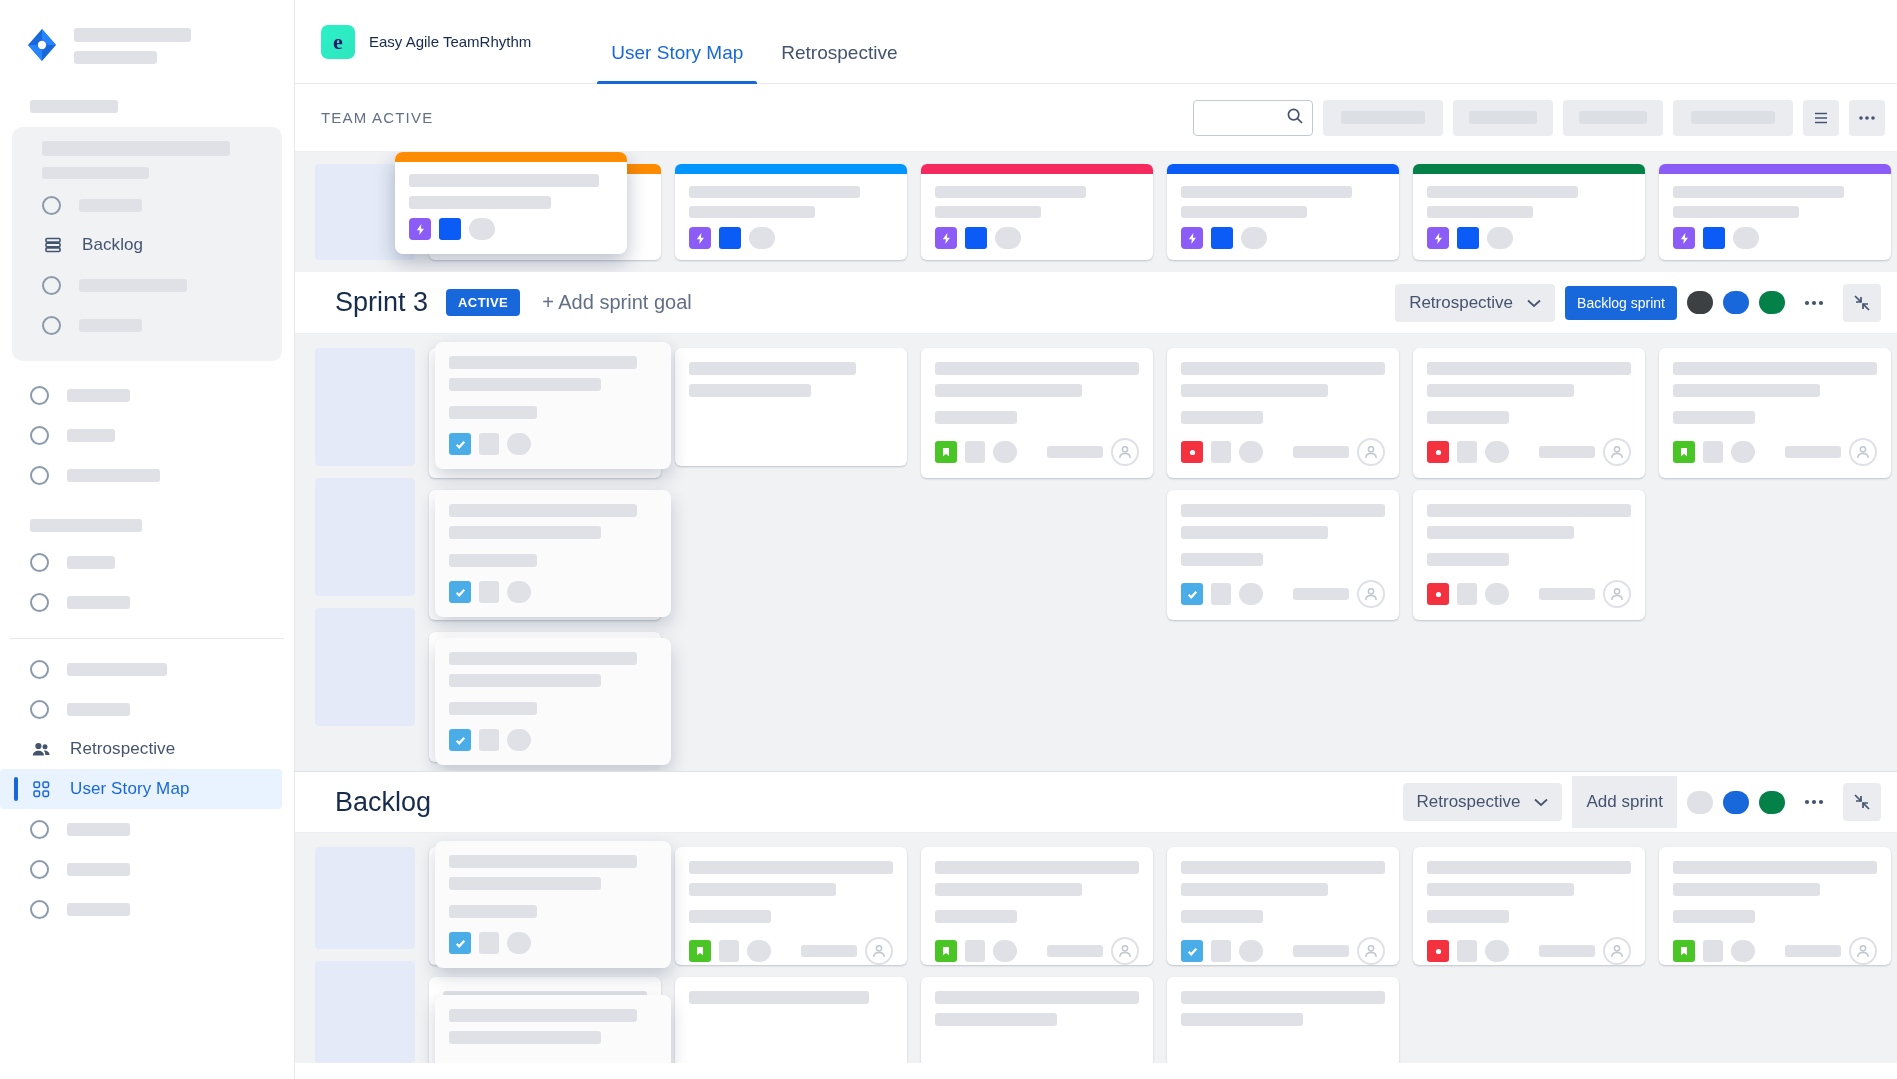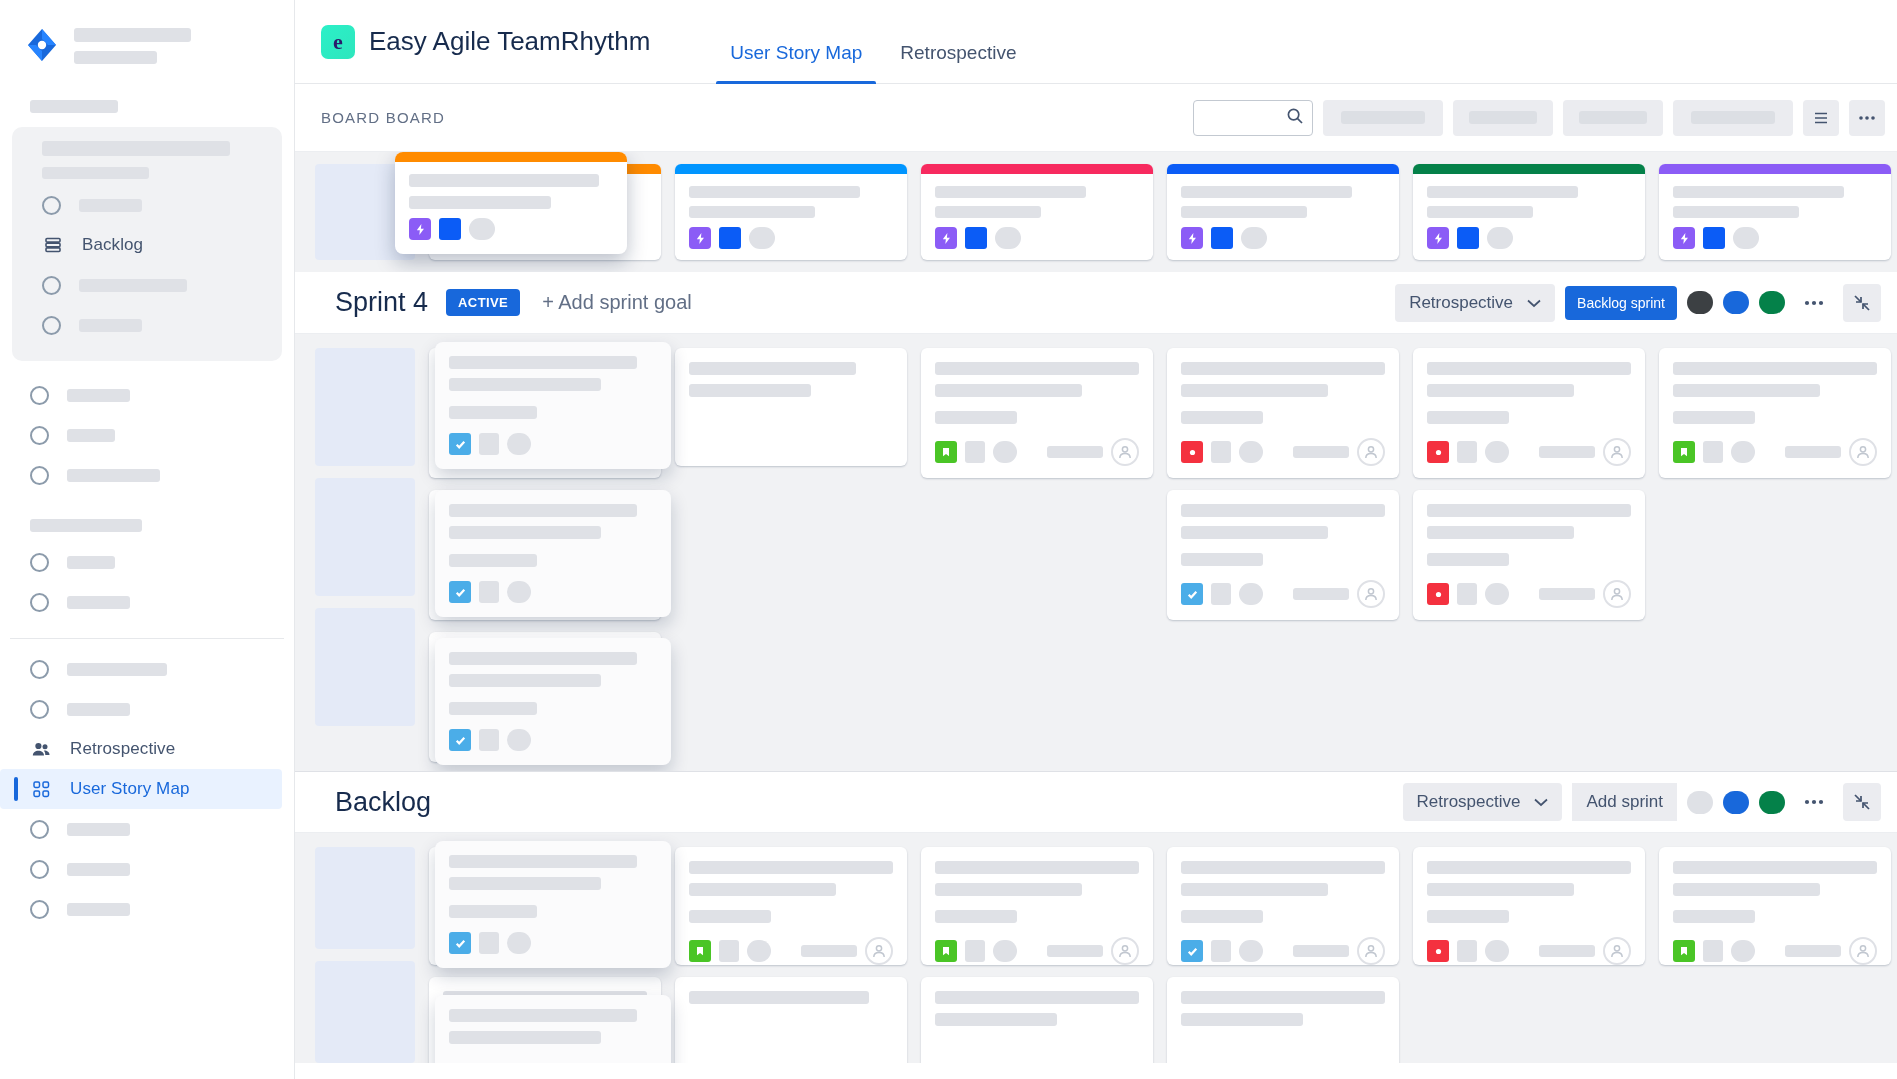--- a/index.html
+++ b/index.html
@@ -63,21 +63,21 @@
     border-bottom: 1px solid #e6e8eb; padding-left: 26px; gap: 0;
     background: #fff;
   }
   .app-badge {
     width: 34px; height: 34px; border-radius: 7px;
     background: linear-gradient(135deg,#2bf0c8 0%, #2ee6bd 100%);
     display:flex; align-items:center; justify-content:center;
     font-size: 22px; font-weight: 700; color: #2b1a6b;
     font-family: "Liberation Serif", serif;
   }
-  .app-name { font-size: 26px; color: #172b4d; margin-left: 14px; }
+  .app-name { font-size: 15px; color: #172b4d; margin-left: 14px; }
   .tabs { display: flex; align-items: flex-end; height: 84px; margin-left: 66px; gap: 10px; }
   .tab {
     font-size: 19px; color: #44546f; padding: 0 14px 22px 14px;
     line-height: 1; position: relative; cursor: pointer;
     display:flex; align-items:flex-end; height: 100%;
   }
   .tab.sel { color: #1868db; }
   .tab.sel::after {
     content:''; position:absolute; left:0; right:0; bottom:0;
     height: 3px; background: #1868db; border-radius: 2px 2px 0 0;
@@ -140,21 +140,21 @@
   .retro-select {
     height: 38px; background: #ebecf0; border-radius: 4px;
     display: flex; align-items: center; gap: 14px; padding: 0 14px;
     font-size: 17px; color: #44546f; cursor: pointer;
   }
   .btn-primary {
     height: 34px; background:#1868db; color:#fff; font-size:14px;
     border-radius:4px; padding: 0 12px; display:flex; align-items:center; cursor:pointer;
   }
   .btn-sub {
-    height: 38px; background:#ebecf0; color:#44546f; font-size:17px;
+    height: 52px; background:#ebecf0; color:#44546f; font-size:17px;
     border-radius:0; padding: 0 14px; display:flex; align-items:center; cursor:pointer;
   }
   .dot { width: 26px; height: 23px; border-radius: 12px; }
   .ghost-btn { width: 38px; height: 38px; border-radius: 4px; display:flex; align-items:center; justify-content:center; color:#44546f; cursor:pointer;}
   .ghost-btn.bg { background:#ebecf0; }
 
   
   .swim { background: #f1f2f4; position: relative; display: flex; padding: 14px 0 0 20px; gap: 14px; overflow: hidden; }
   .lane-gutter { width: 100px; flex: 0 0 100px; display: flex; flex-direction: column; gap: 12px; }
   .gut-cell { height: 118px; background: #e4eaf7; border-radius: 4px; }
@@ -323,21 +323,21 @@
     <div class="topbar">
       <span class="app-badge">e</span>
       <span class="app-name">Easy Agile TeamRhythm</span>
       <nav class="tabs">
         <span class="tab sel">User Story Map</span>
         <span class="tab">Retrospective</span>
       </nav>
     </div>
 
     <div class="subbar">
-      <span class="board-title">BOARD BOARD</span>
+      <span class="board-title">TEAM ACTIVE</span>
       <div class="subbar-right">
         <div class="search-box" placeholder="">
           <span>
             <svg width="18" height="18" viewBox="0 0 18 18" fill="none" stroke="#44546f" stroke-width="1.7">
               <circle cx="7.6" cy="7.6" r="5.2"></circle>
                 <path d="M11.6 11.6 L16 16"></path>
             </svg>
           </span>
         </div>
         <div class="pill-skel" style="width:120px">
@@ -481,21 +481,21 @@
               </svg>
           </span>
           <span class="ic-sq-blue"></span>
           <span class="ic-oval"></span>
         </div>
       </div>
 
     </div>
 
     <div class="sec-head">
-      <span class="sec-title">Sprint 4</span>
+      <span class="sec-title">Sprint 3</span>
       <span class="badge-active">ACTIVE</span>
       <span class="add-goal">+ Add sprint goal</span>
       <div class="sec-right">
         <div class="retro-select">
           <span>Retrospective</span>
           <span>
             <svg width="14" height="9" viewBox="0 0 14 9" fill="none" stroke="#44546f" stroke-width="1.7">
                 <path d="M1 1.5 L7 7 L13 1.5"></path>
               </svg>
           </span>

